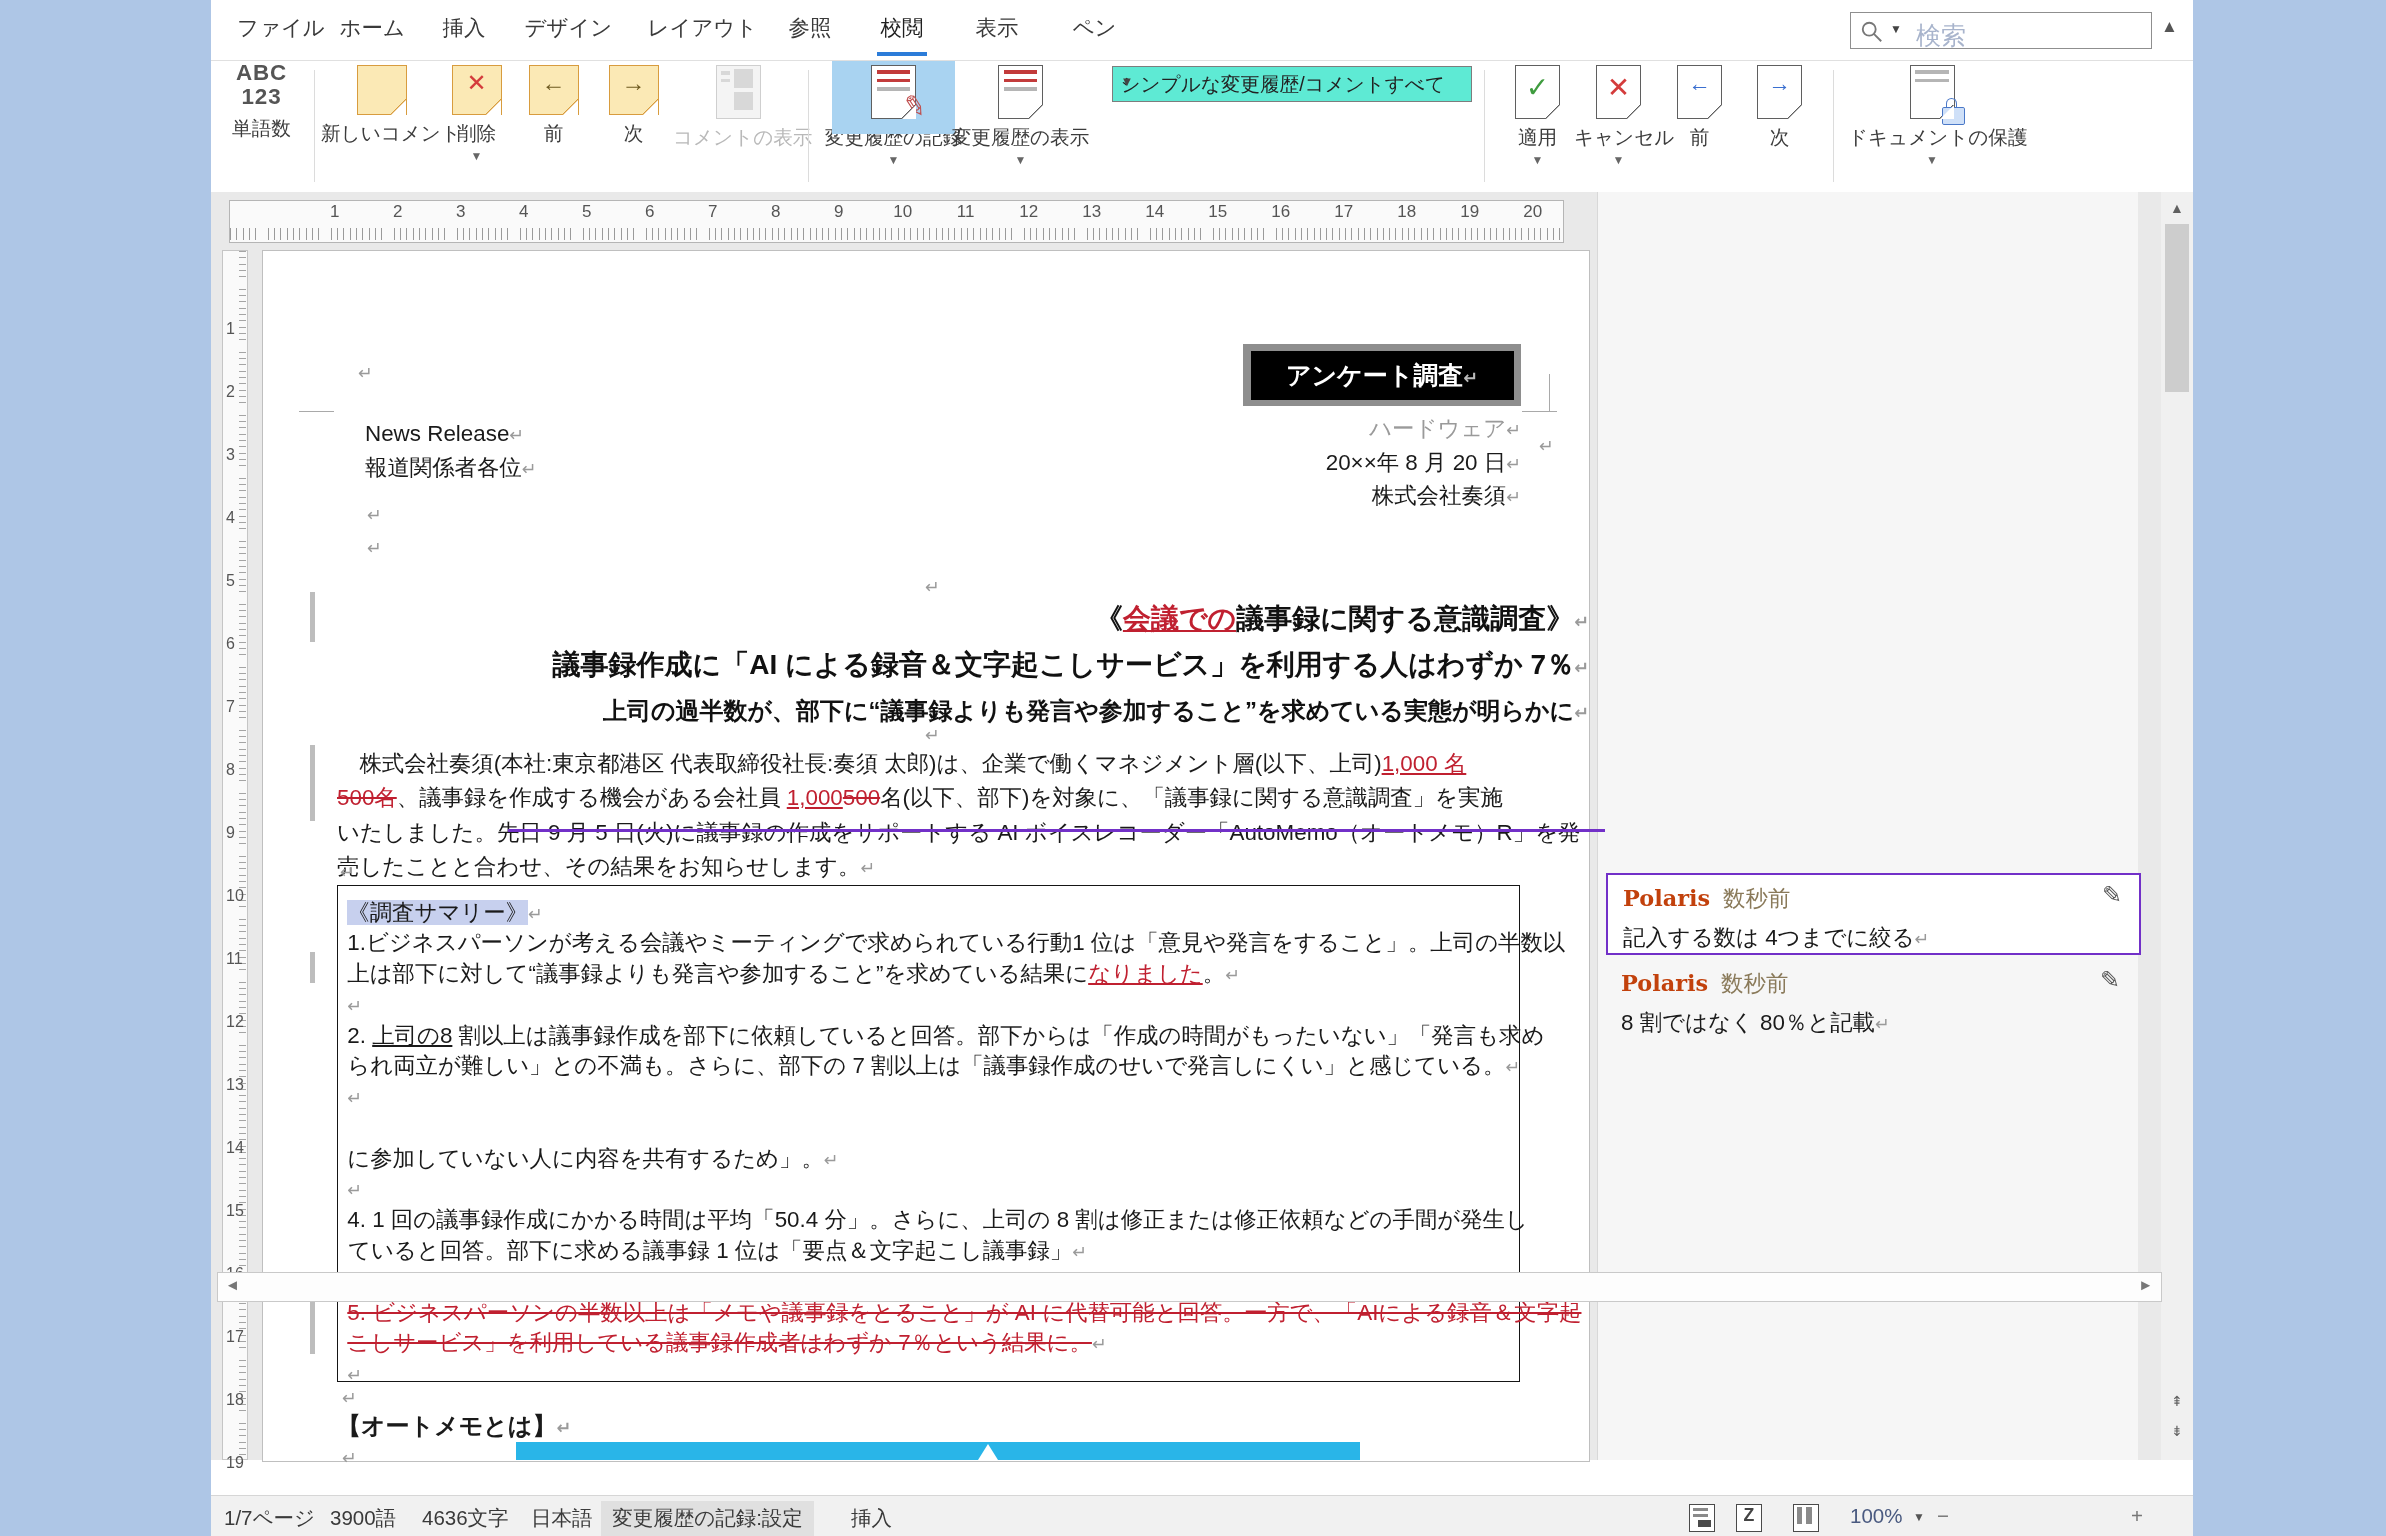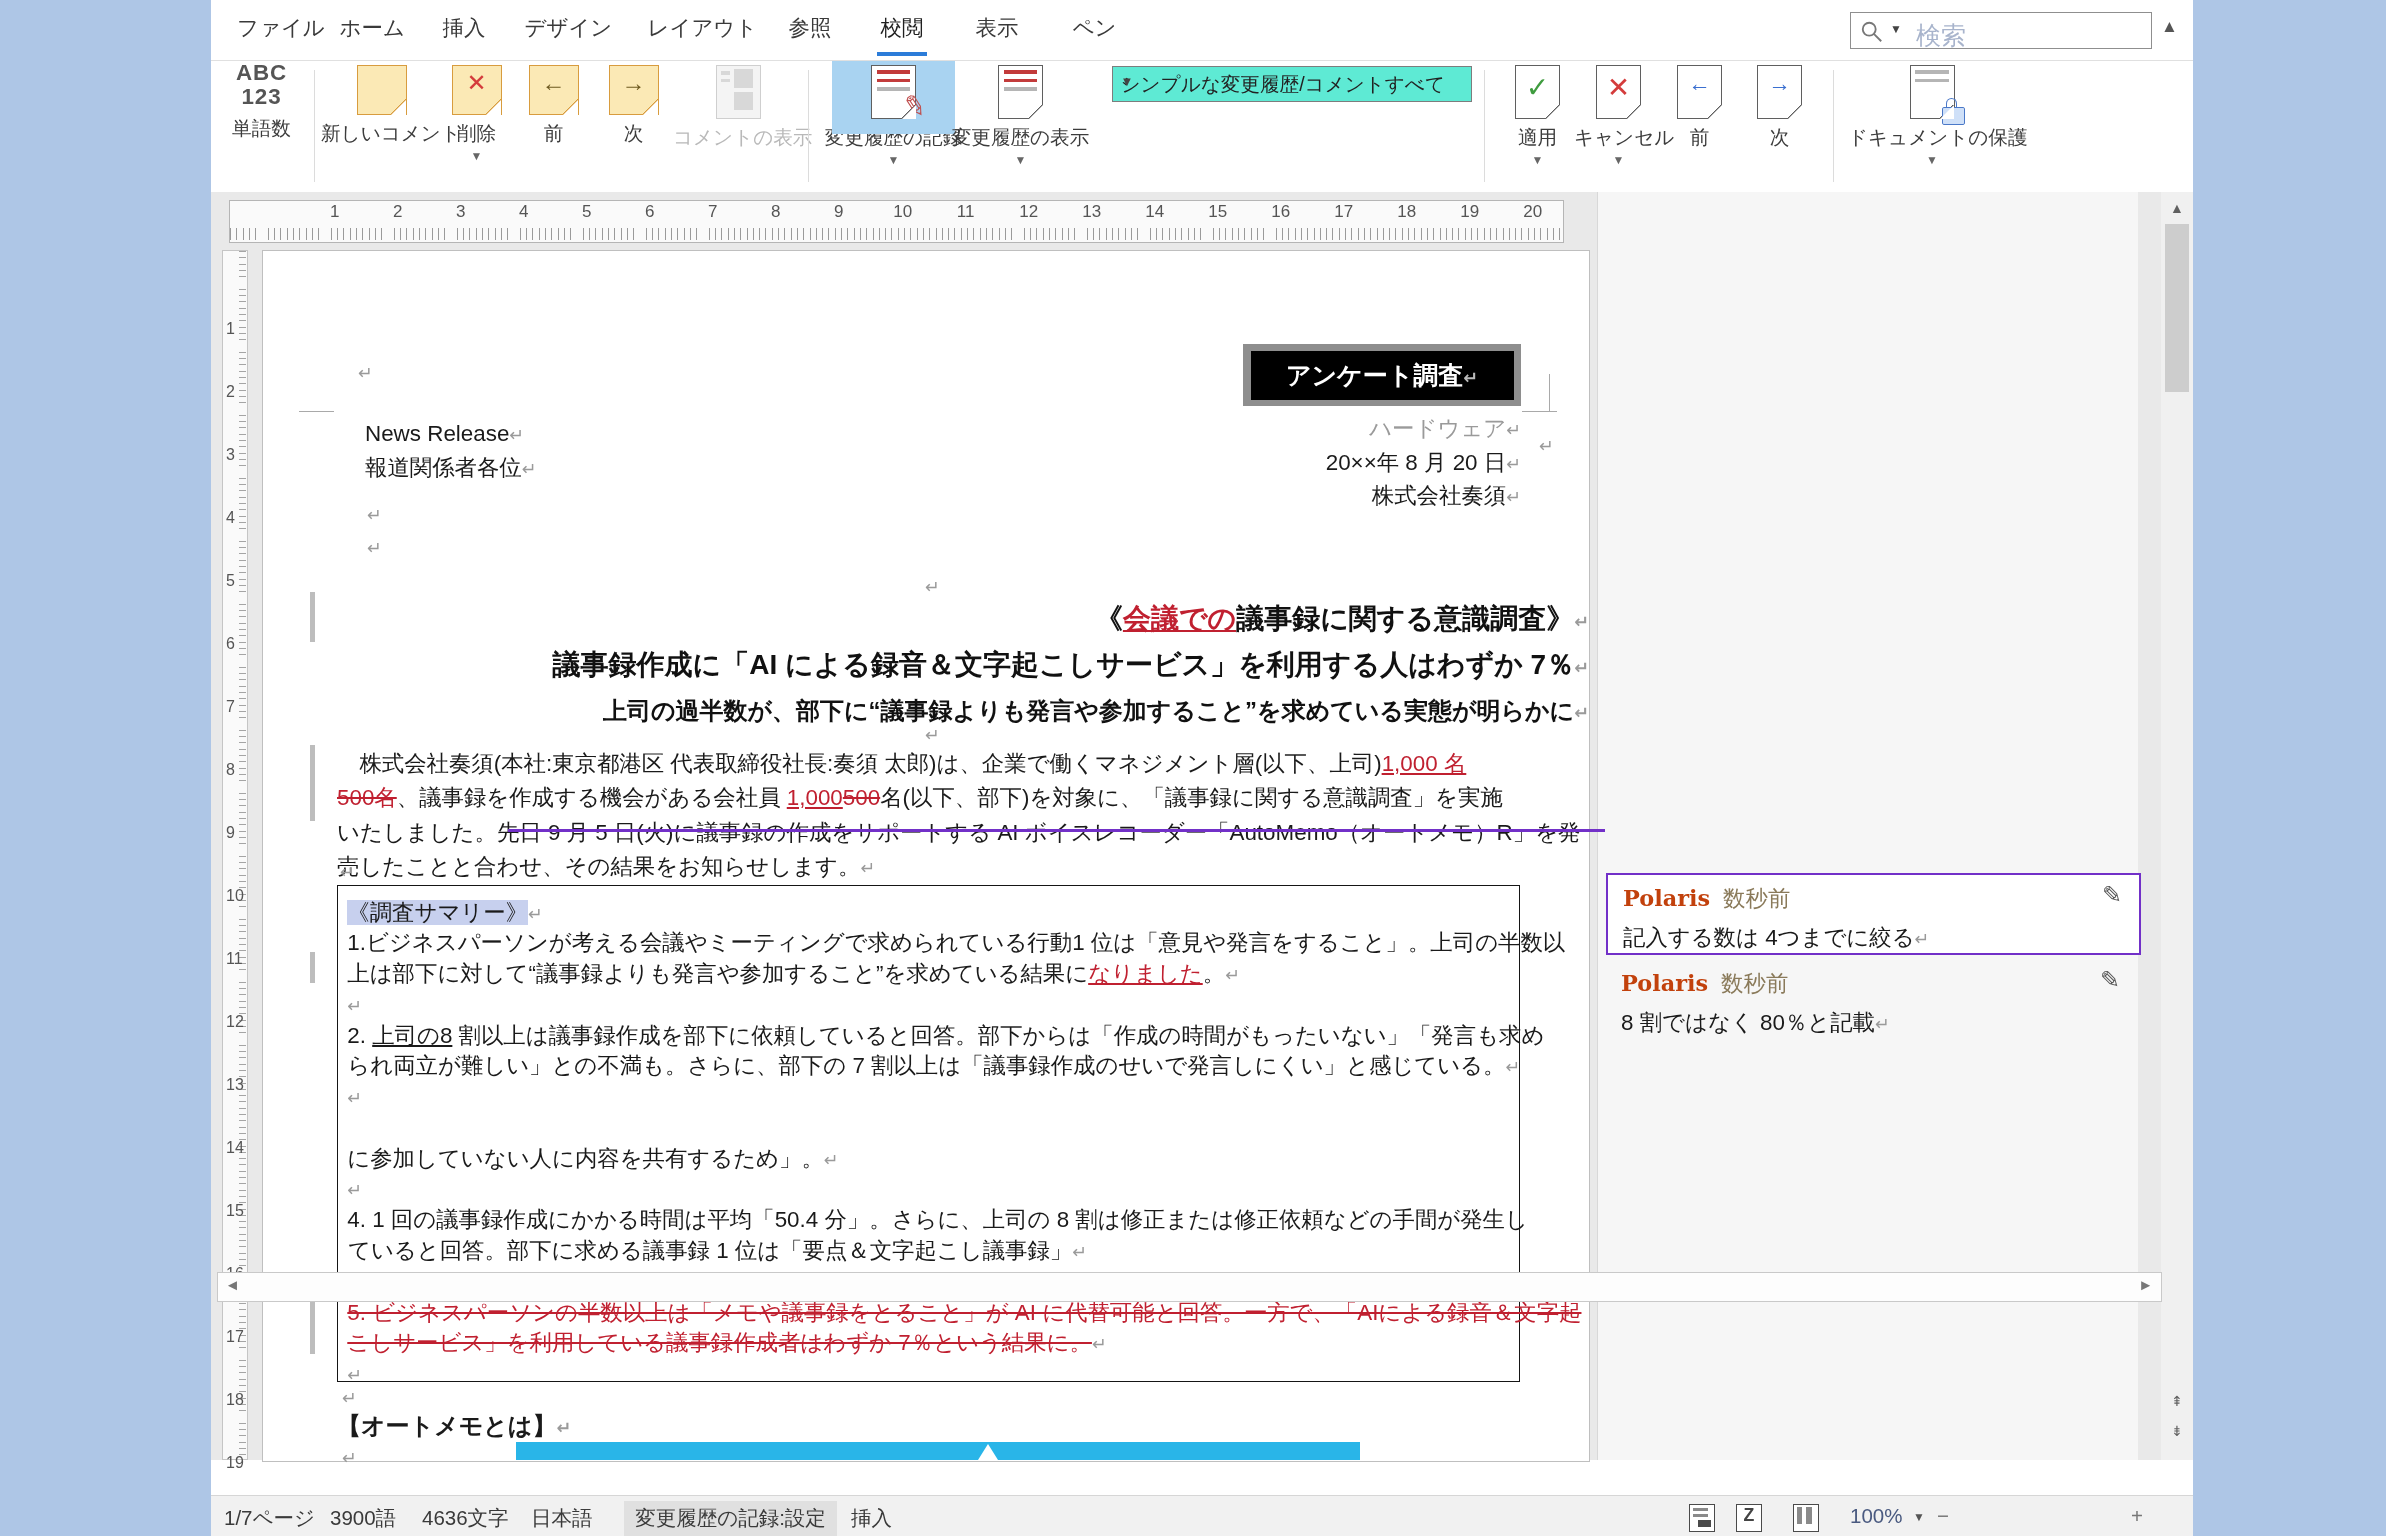--- a/index.html
+++ b/index.html
@@ -392,21 +392,21 @@
   <div id="hscroll">
     <div class="arr" style="left:7.5px">◄</div>
     <div class="arr" style="right:7.5px">►</div>
   </div>
 
   <div id="statusbar">
     <div class="st" style="left:13px">1/7ページ</div>
     <div class="st" style="left:119px">3900語</div>
     <div class="st" style="left:211px">4636文字</div>
     <div class="st" style="left:320px">日本語</div>
-    <div class="st badge" style="left:413px">変更履歴の記録:設定</div>
+    <div class="st badge" style="left:390px">変更履歴の記録:設定</div>
     <div class="st" style="left:640px">挿入</div>
 
     <div class="sticon" style="left:1478px">
       <i style="left:2.8px;top:3.7px;width:15px;height:2.8px"></i>
         <i style="left:2.8px;top:9.3px;width:15px;height:2.8px"></i>
       <i style="left:7.5px;top:15px;width:13px;height:7.5px;background:#4a4a4a"></i>
     </div>
     <div class="sticon" style="left:1525px">
         <span class="z">Z</span>
       </div>

